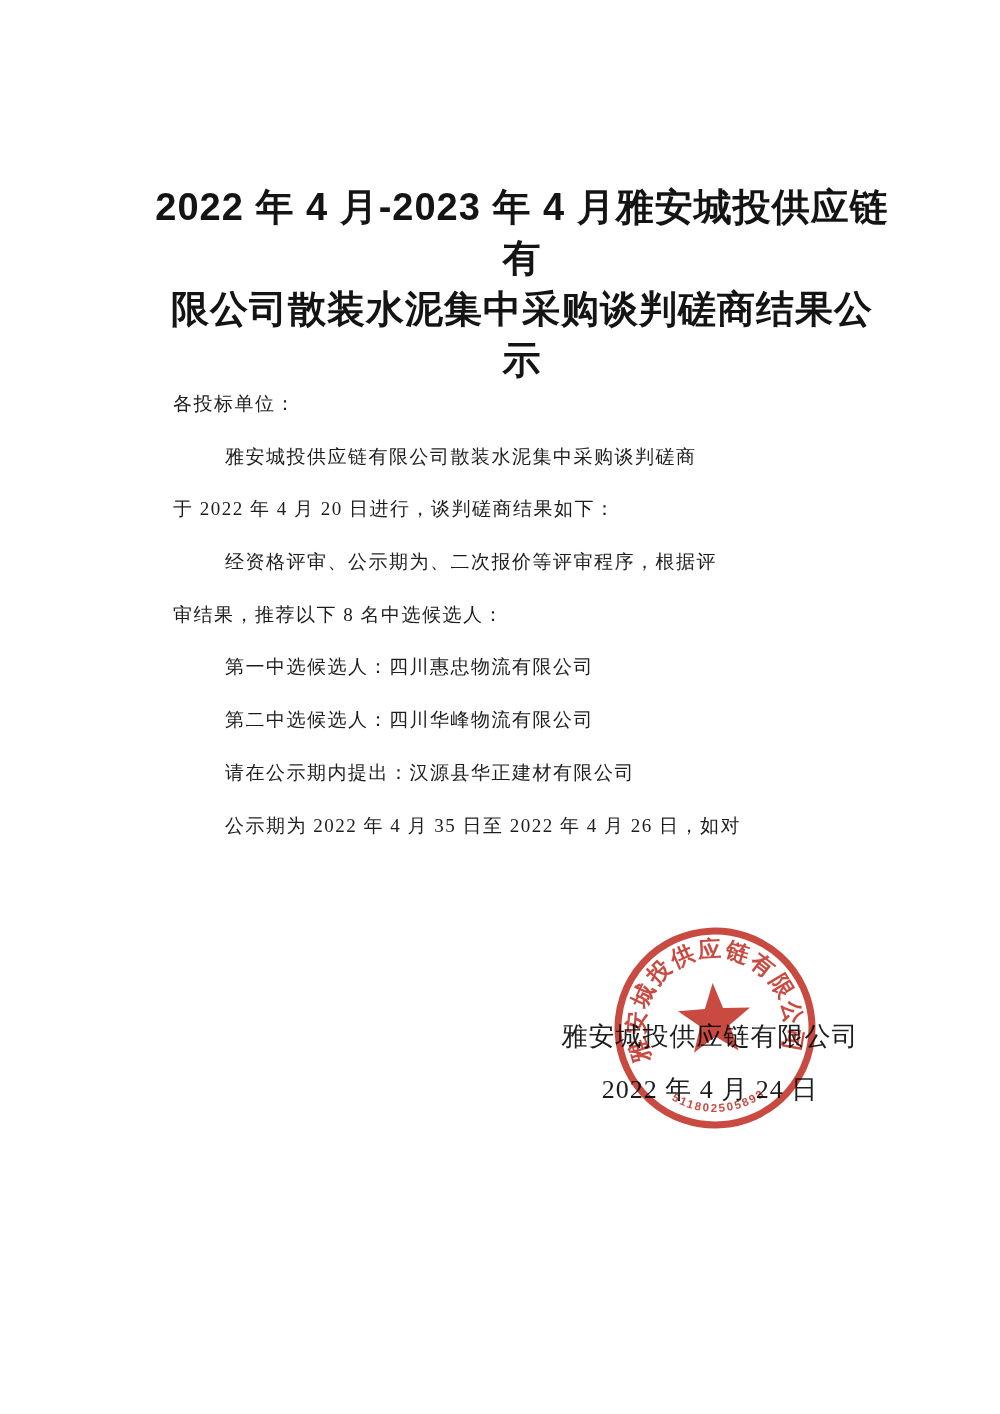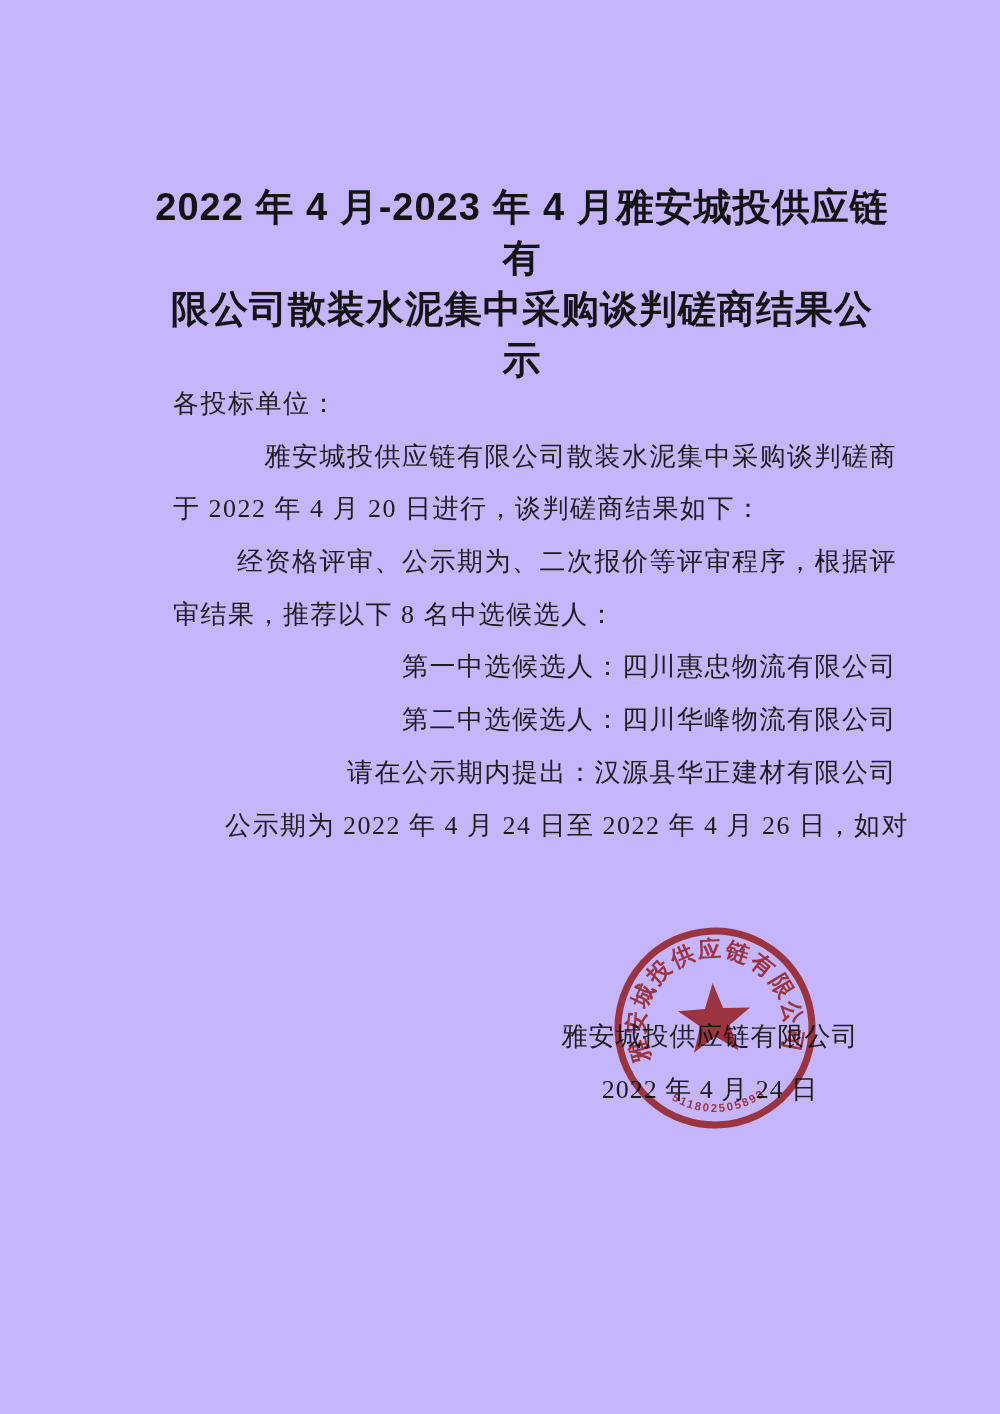--- a/index.html
+++ b/index.html
@@ -1,21 +1,21 @@
 <!DOCTYPE html>
 <html><head>
 <meta charset="utf-8">
 <style>
   html, body { margin: 0; padding: 0; background: #e8e8e8; }
   .page {
     position: relative;
     width: 1000px;
     height: 1414px;
     margin: 0 auto;
-    background: #c4b5fd;
+    background: #ffffff;
     color: #1b1b1b;
     overflow: hidden;
   }
   .title {
     position: absolute;
     top: 182px;
     left: 140px;
     width: 764px;
     text-align: center;
     font-family: "Liberation Sans", "DejaVu Sans", sans-serif;
@@ -24,28 +24,28 @@
     line-height: 51px;
     letter-spacing: 1px;
     color: #141414;
   }
   .doc-body {
     position: absolute;
     top: 378px;
     left: 173px;
     width: 724px;
     font-family: "Liberation Serif", "DejaVu Serif", serif;
-    font-size: 26px;
+    font-size: 19px;
     line-height: 52.7px;
     letter-spacing: 1.5px;
     color: #1d1d1d;
     white-space: nowrap;
   }
   .line { height: 52.7px; }
-  .line.indent { padding-left: 52px; text-align: right; }
+  .line.indent { padding-left: 52px; }
   .signature {
     position: absolute;
     top: 1010px;
     left: 460px;
     width: 500px;
     text-align: center;
     font-family: "Liberation Serif", "DejaVu Serif", serif;
     font-size: 26px;
     line-height: 53px;
     letter-spacing: 1px;
@@ -90,21 +90,21 @@
 
   <main class="doc-body">
     <div class="line">各投标单位：</div>
     <div class="line indent">雅安城投供应链有限公司散装水泥集中采购谈判磋商</div>
     <div class="line">于 2022 年 4 月 20 日进行，谈判磋商结果如下：</div>
     <div class="line indent">经资格评审、公示期为、二次报价等评审程序，根据评</div>
     <div class="line">审结果，推荐以下 8 名中选候选人：</div>
     <div class="line indent">第一中选候选人：四川惠忠物流有限公司</div>
     <div class="line indent">第二中选候选人：四川华峰物流有限公司</div>
     <div class="line indent">请在公示期内提出：汉源县华正建材有限公司</div>
-    <div class="line indent">公示期为 2022 年 4 月 24 日至 2022 年 4 月 26 日，如对</div>
+    <div class="line indent">公示期为 2022 年 4 月 35 日至 2022 年 4 月 26 日，如对</div>
   </main>
 
   <div class="signature">
     <div>雅安城投供应链有限公司</div>
     <div>2022 年 4 月 24 日</div>
   </div>
 
   <div class="stamp">
     <svg viewBox="0 0 208 208" xmlns="http://www.w3.org/2000/svg">
       <defs>

